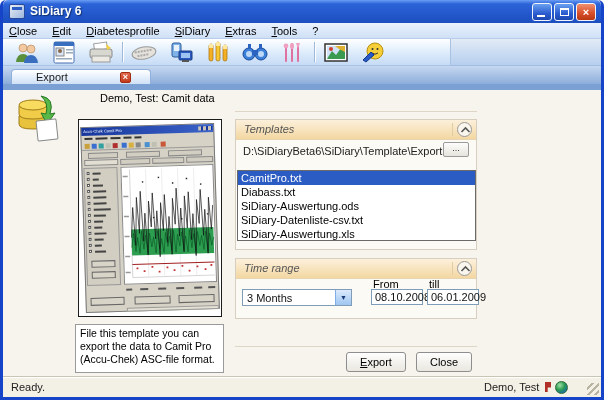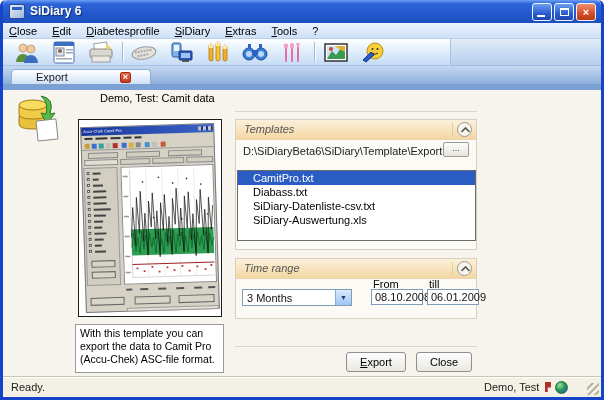--- a/index.html
+++ b/index.html
@@ -98,21 +98,21 @@
   .collapse-btn { position:absolute; right:4px; top:2px; width:15px; height:15px; border:1px solid #999;
                   border-radius:50%; background:#faf6ee; }
   .collapse-btn svg { position:absolute; left:2px; top:3px; }
   .hdr-div { position:absolute; right:23px; top:3px; width:1px; height:13px; background:#e0cda2; }
 
   .grp-templates { top:29px; height:131px; }
   .path-text { position:absolute; left:7px; top:25px; font-size:11px; color:#222; }
   .browse-btn { position:absolute; right:7px; top:22px; width:26px; height:15px; border:1px solid #9a9a9a;
                 border-radius:2px; background:linear-gradient(180deg,#fdfdfd,#e6e4dc); font-size:9px; line-height:11px; text-align:center; color:#333; }
   .tpl-list { position:absolute; left:1px; top:50px; width:239px; height:71px; background:#fff; border:1px solid #6a6a6a; overflow:hidden; }
-  .tpl-item { height:14px; line-height:14px; padding-left:15px; font-size:11px; color:#000; white-space:nowrap; }
+  .tpl-item { height:14px; line-height:14px; padding-left:3px; font-size:11px; color:#000; white-space:nowrap; }
   .tpl-item.selected { background:#2b5cc4; color:#fff; }
 
   .grp-time { top:168px; height:61px; }
   .combo { position:absolute; left:6px; top:30px; width:110px; height:17px; background:#fff; border:1px solid #7f9db9; }
   .combo-text { position:absolute; left:4px; top:2px; font-size:11px; }
   .combo-arrow { position:absolute; right:0; top:0; width:16px; height:15px;
                  background:linear-gradient(180deg,#dceafc,#9ec5f1); border-left:1px solid #7fadea;
                  color:#1a3c7a; font-size:7px; line-height:15px; text-align:center; }
   .date-label { position:absolute; top:19px; font-size:11px; color:#000; }
   .lbl-from { left:137px; } .lbl-till { left:193px; }
@@ -454,39 +454,40 @@
             <i style="left:70px;width:8px"></i>
             <i style="left:84px;width:7px"></i>
         </div>
         <div class="m-bbtn" style="left:4px;width:34px"></div>
         <div class="m-bbtn" style="left:48px;width:36px"></div>
         <div class="m-bbtn" style="left:92px;width:36px"></div>
         <div class="m-scroll"></div>
       </div>
     </div>
 
-    <div class="desc-box">With this template you can export the data to Camit Pro (Accu-Chek) ASC-file format.</div>
+    <div class="desc-box">File this template you can export the data to Camit Pro (Accu-Chek) ASC-file format.</div>
 
     <div class="topline"></div>
 
     <div class="group grp-templates">
       <div class="group-header">
         <span class="group-title">Templates</span>
         <span class="hdr-div"></span>
         <span class="collapse-btn">
           <svg width="11" height="8" viewBox="0 0 11 8">
             <polyline points="1.5,6 5.5,2 9.5,6" fill="none" stroke="#555" stroke-width="1.6"></polyline>
           </svg>
         </span>
       </div>
       <span class="path-text">D:\SiDiaryBeta6\SiDiary\Template\Export</span>
       <div class="browse-btn">...</div>
       <div class="tpl-list">
         <div class="tpl-item selected">CamitPro.txt</div>
         <div class="tpl-item">Diabass.txt</div>
+        <div class="tpl-item">SiDiary-Auswertung.ods</div>
         <div class="tpl-item">SiDiary-Datenliste-csv.txt</div>
         <div class="tpl-item">SiDiary-Auswertung.xls</div>
       </div>
     </div>
 
     <div class="group grp-time">
       <div class="group-header">
         <span class="group-title">Time range</span>
         <span class="hdr-div"></span>
         <span class="collapse-btn">

